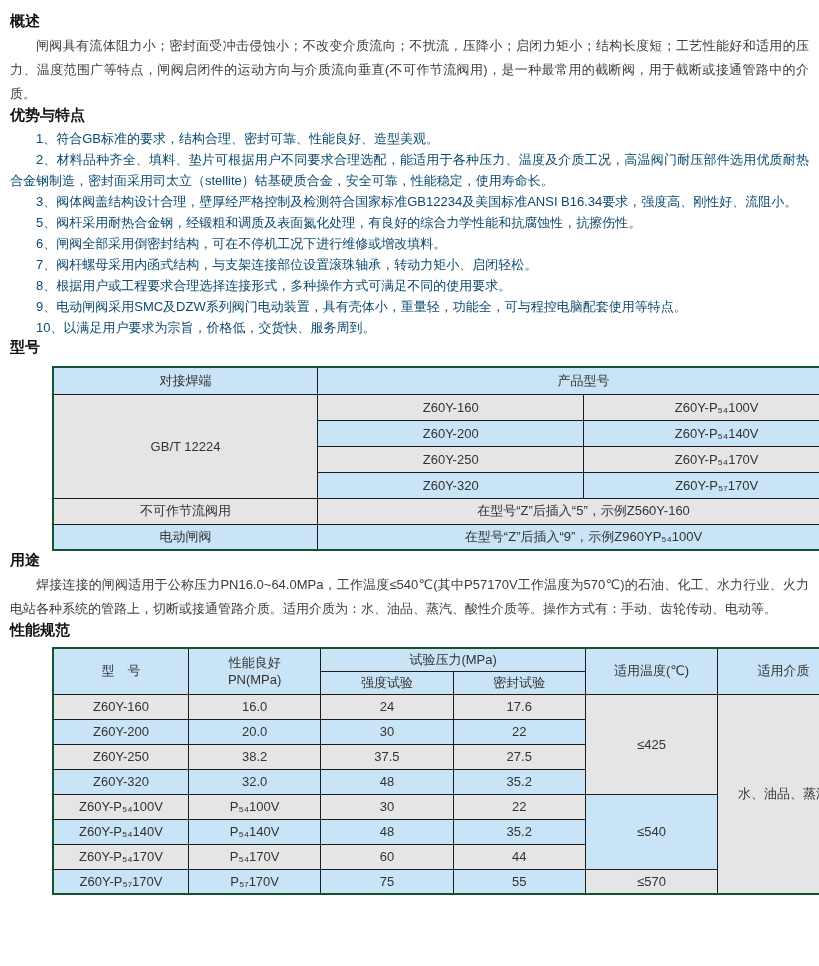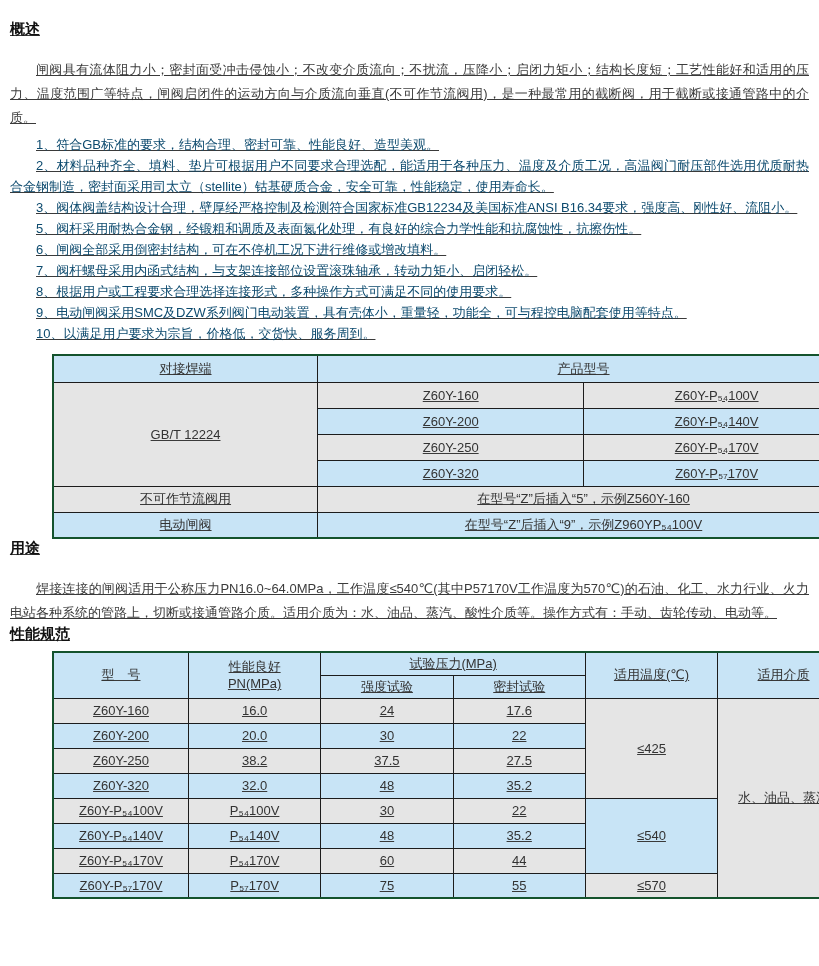--- a/index.html
+++ b/index.html
@@ -2,30 +2,30 @@
 <html><head>
 <meta charset="utf-8">
 <style>
   * { box-sizing: border-box; }
   html, body { margin: 0; padding: 0; background: #ffffff; }
   body {
     width: 819px; height: 966px; overflow: hidden;
     font-family: "Liberation Sans", "DejaVu Sans", sans-serif;
     color: #3a3a3a;
   }
-  .page { padding: 20px 10px 0 10px; text-decoration: underline; }
+  .page { padding: 12px 10px 0 10px; }
 
   h2.sec {
     margin: 0; font-size: 15px; line-height: 18px;
     font-weight: bold; color: #111111;
   }
   .mt10 { margin-top: 10px; } .mt8 { margin-top: 8px; } .mt20 { margin-top: 20px; }
 
   p.para {
-    margin: 20px 0 0 0; font-size: 13px; line-height: 24px;
+    margin: 4px 0 0 0; font-size: 13px; line-height: 24px;
     text-indent: 2em; color: #3c3c3c; text-align: justify;
   }
   .items { margin-top: 4px; }
   p.item {
     margin: 0; font-size: 13px; line-height: 21px;
     text-indent: 2em; color: #0c4a6e; text-align: justify;
   }
 
   table.doc {
     width: 100%; border-collapse: collapse;
@@ -46,32 +46,34 @@
   .pn2 { line-height: 17px; }
 </style>
 </head>
 <body>
 
 <div class="page">
 
   <h2 class="sec">概述</h2>
   <p class="para">闸阀具有流体阻力小；密封面受冲击侵蚀小；不改变介质流向；不扰流，压降小；启闭力矩小；结构长度短；工艺性能好和适用的压力、温度范围广等特点，闸阀启闭件的运动方向与介质流向垂直(不可作节流阀用)，是一种最常用的截断阀，用于截断或接通管路中的介质。</p>
 
+  <h2 class="sec mt10">优势与特点</h2>
   <div class="items">
     <p class="item">1、符合GB标准的要求，结构合理、密封可靠、性能良好、造型美观。</p>
     <p class="item">2、材料品种齐全、填料、垫片可根据用户不同要求合理选配，能适用于各种压力、温度及介质工况，高温阀门耐压部件选用优质耐热合金钢制造，密封面采用司太立（stellite）钴基硬质合金，安全可靠，性能稳定，使用寿命长。</p>
     <p class="item">3、阀体阀盖结构设计合理，壁厚经严格控制及检测符合国家标准GB12234及美国标准ANSI B16.34要求，强度高、刚性好、流阻小。</p>
     <p class="item">5、阀杆采用耐热合金钢，经锻粗和调质及表面氮化处理，有良好的综合力学性能和抗腐蚀性，抗擦伤性。</p>
     <p class="item">6、闸阀全部采用倒密封结构，可在不停机工况下进行维修或增改填料。</p>
     <p class="item">7、阀杆螺母采用内函式结构，与支架连接部位设置滚珠轴承，转动力矩小、启闭轻松。</p>
     <p class="item">8、根据用户或工程要求合理选择连接形式，多种操作方式可满足不同的使用要求。</p>
     <p class="item">9、电动闸阀采用SMC及DZW系列阀门电动装置，具有壳体小，重量轻，功能全，可与程控电脑配套使用等特点。</p>
     <p class="item">10、以满足用户要求为宗旨，价格低，交货快、服务周到。</p>
   </div>
 
+  <h2 class="sec mt8">型号</h2>
   <table class="doc t1">
     <colgroup>
         <col style="width:33.2%">
         <col style="width:33.4%">
         <col style="width:33.4%">
       </colgroup>
     <tbody>
         <tr class="hdr">
       <td class="bl">对接焊端</td>
       <td class="bl" colspan="2">产品型号</td>

